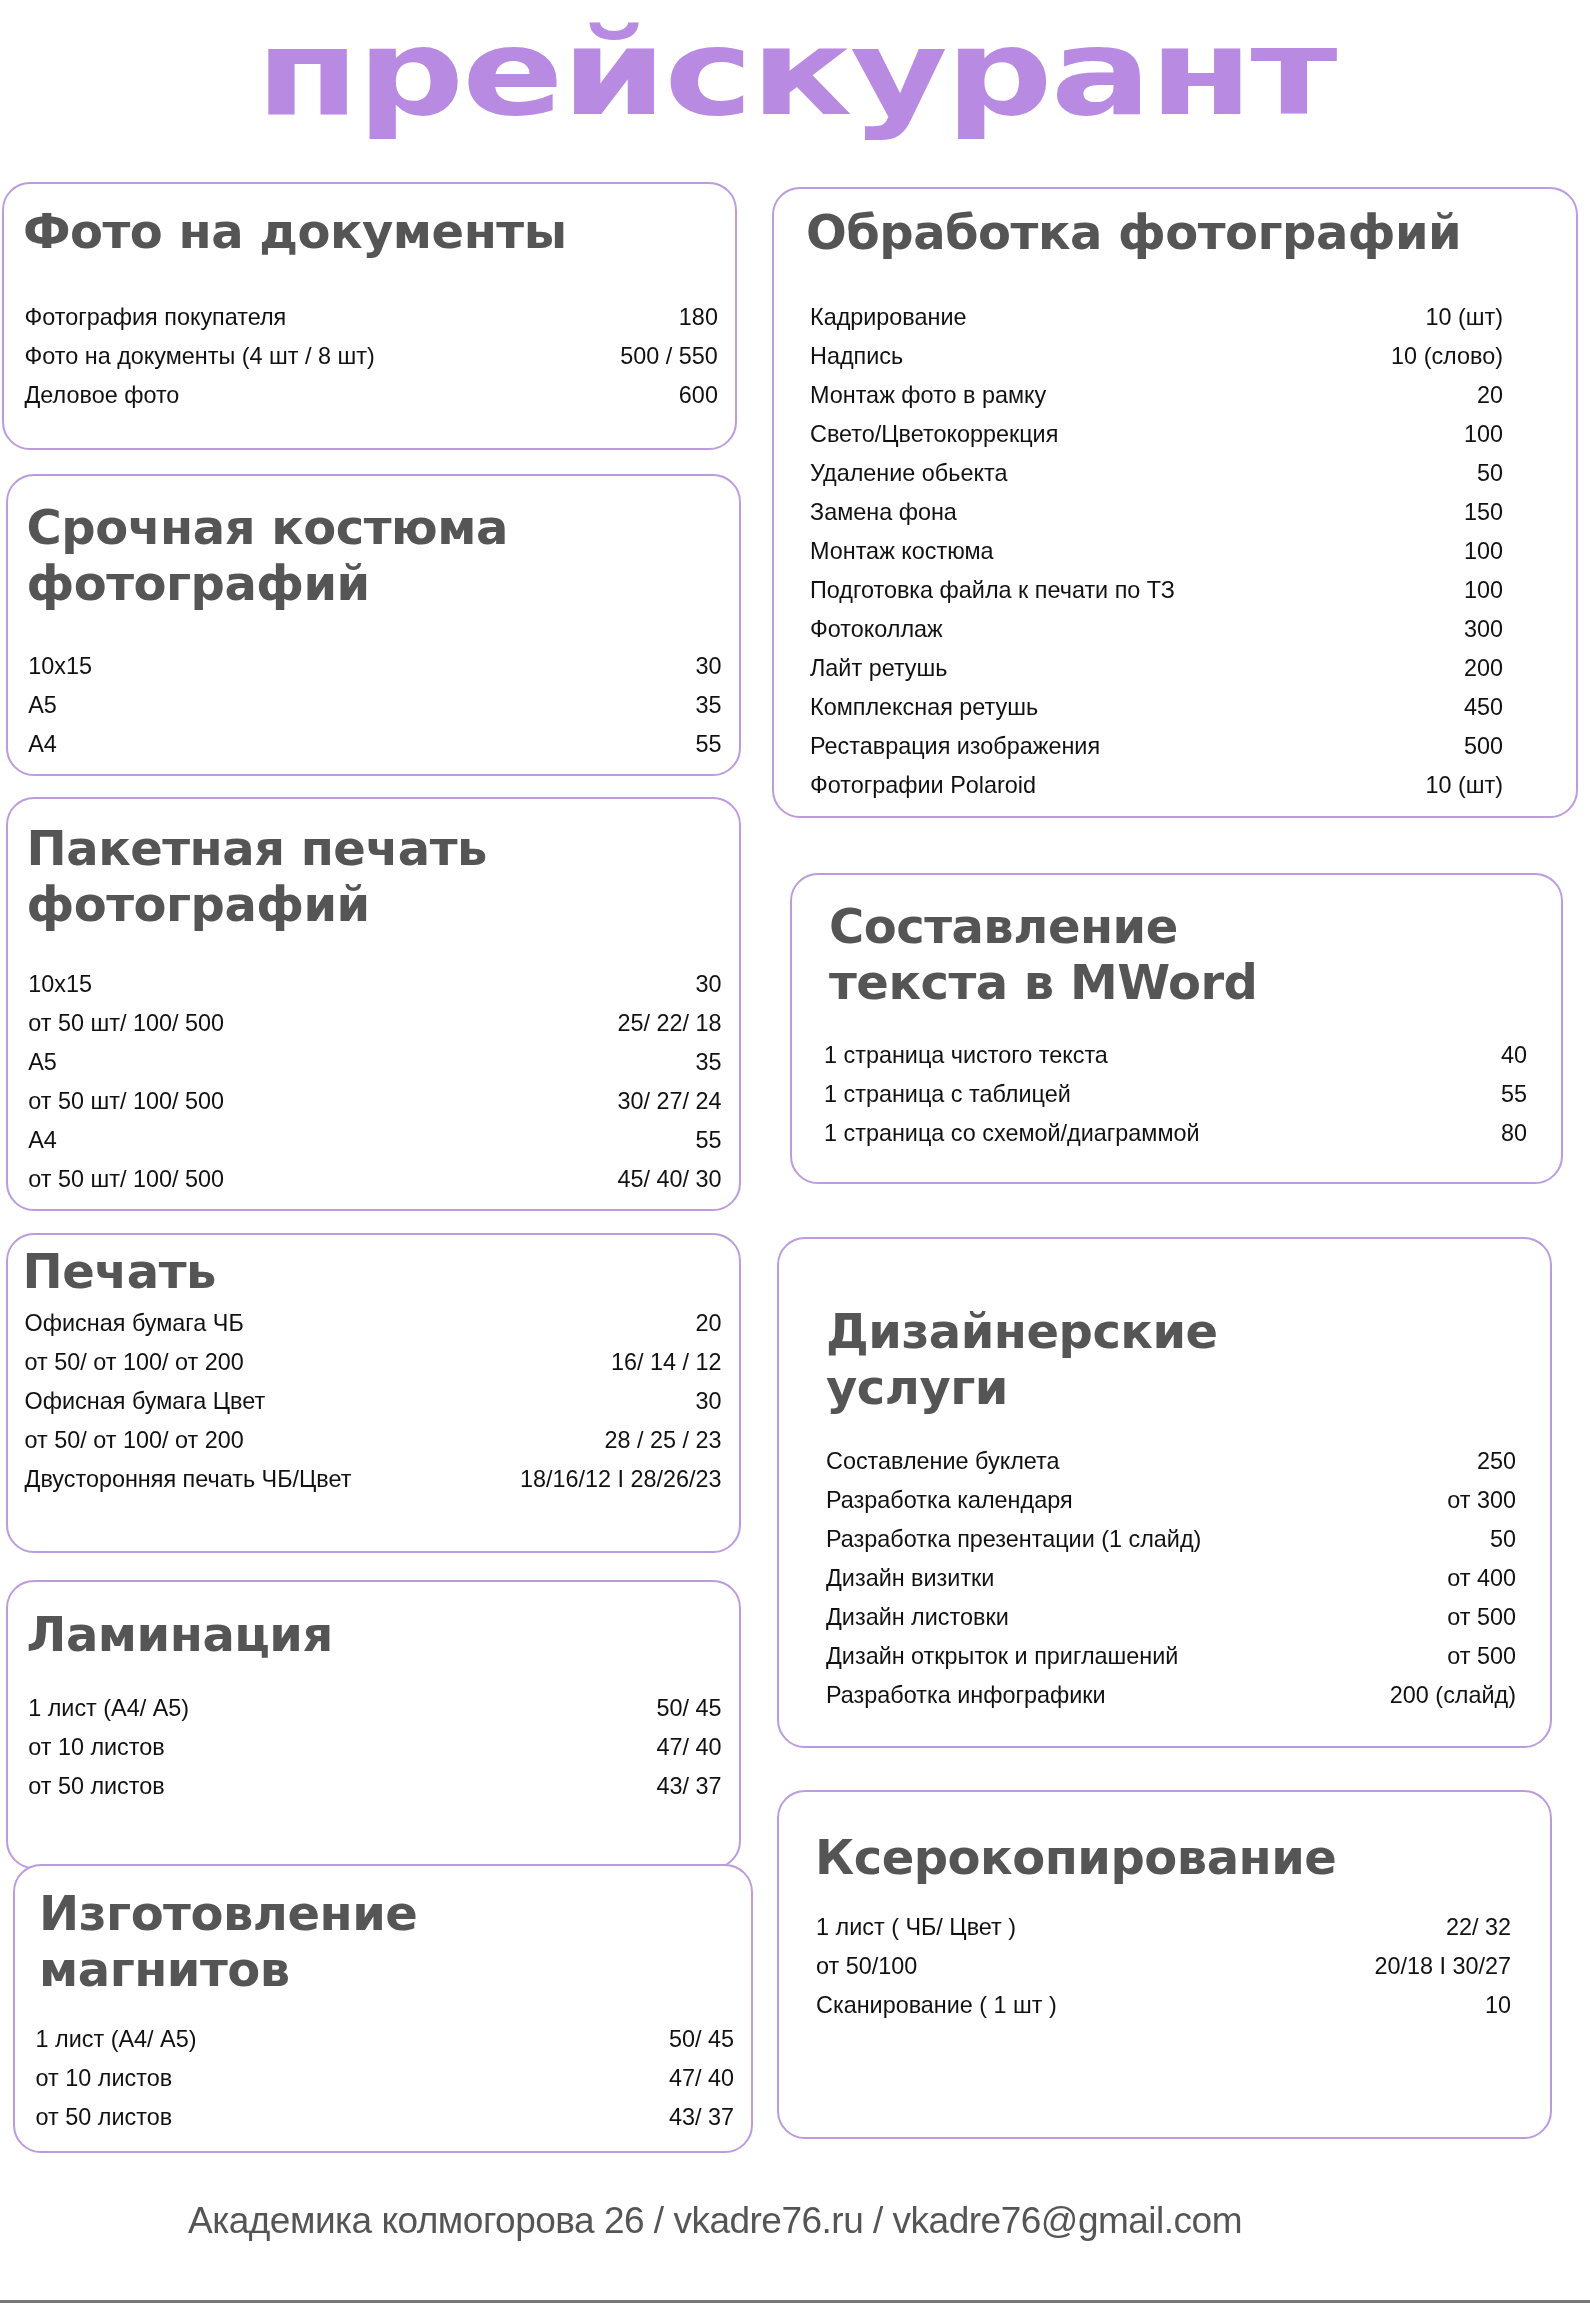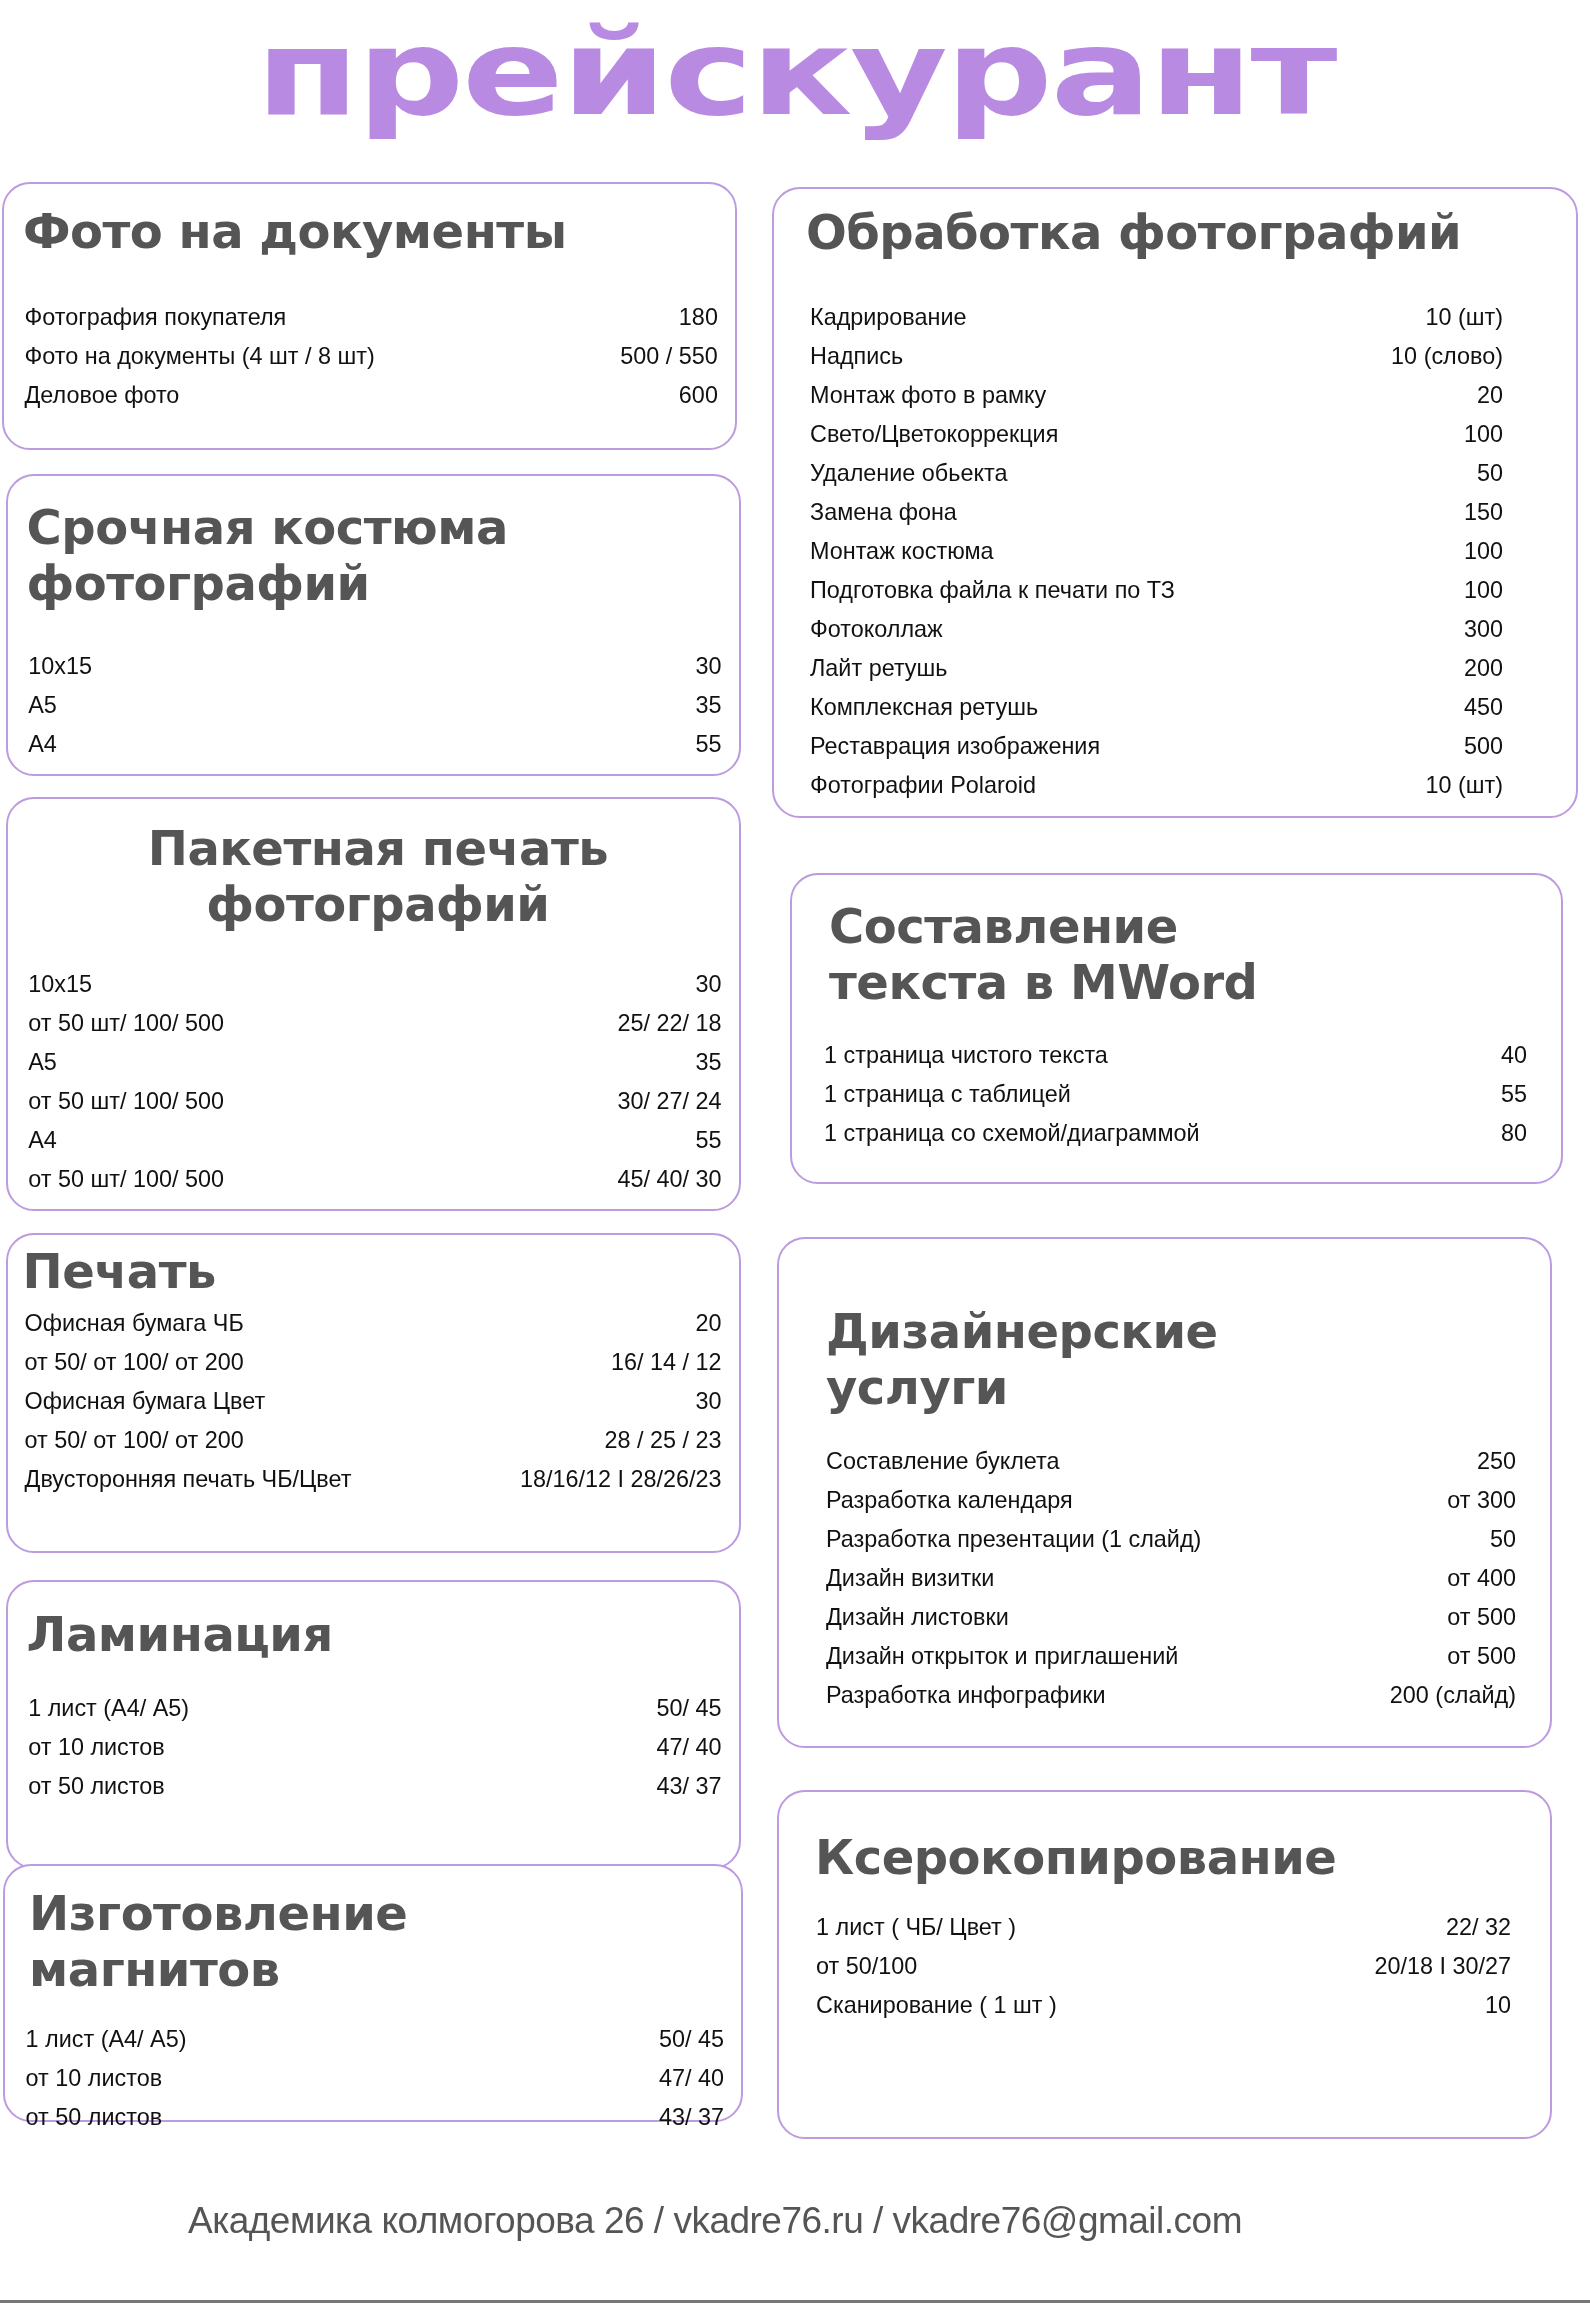--- a/index.html
+++ b/index.html
@@ -58,21 +58,21 @@
         <span class="price">35</span>
       </div>
       <div class="row">
         <span class="name">A4</span>
         <span class="price">55</span>
       </div>
     </div>
 </div>
 
 <div class="box" style="left:5.6px; top:797px; width:735px; height:414px;">
-  <h2 style="top:20.6px;text-align:center;">Пакетная печать
+  <h2 style="top:20.6px;">Пакетная печать
 фотографий</h2>
   <div class="rows" style="top:166px;">
       <div class="row">
         <span class="name">10x15</span>
         <span class="price">30</span>
       </div>
       <div class="row">
         <span class="name">от 50 шт/ 100/ 500</span>
         <span class="price">25/ 22/ 18</span>
       </div>
@@ -132,21 +132,21 @@
         <span class="name">от 10 листов</span>
         <span class="price">47/ 40</span>
       </div>
       <div class="row">
         <span class="name">от 50 листов</span>
         <span class="price">43/ 37</span>
       </div>
     </div>
 </div>
 
-<div class="box" style="left:3px; top:1864px; width:740px; height:258px;">
+<div class="box" style="left:13px; top:1864px; width:740px; height:289px;">
   <h2 style="top:19px; left:24px;">Изготовление
 магнитов</h2>
   <div class="rows" style="top:154px;">
       <div class="row">
         <span class="name">1 лист (А4/ А5)</span>
         <span class="price">50/ 45</span>
       </div>
       <div class="row">
         <span class="name">от 10 листов</span>
         <span class="price">47/ 40</span>

